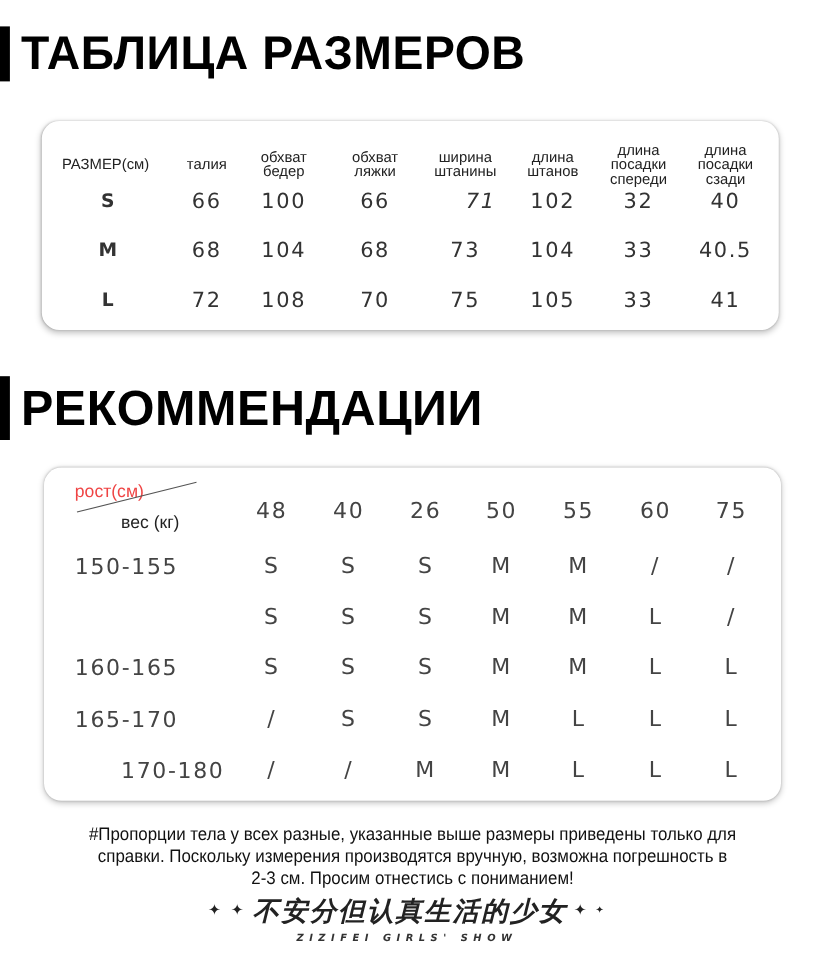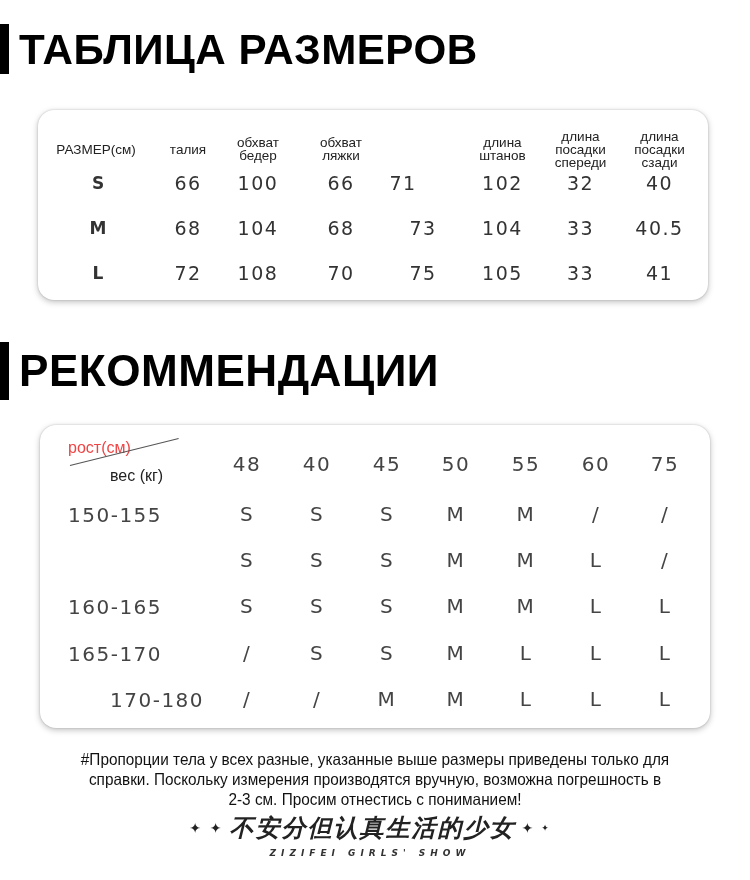--- a/index.html
+++ b/index.html
@@ -97,20 +97,24 @@
       <span>талия</span>
     </div>
     <div class="hcell" style="left:185px;width:70px;">
       <span>обхват</span>
       <span>бедер</span>
     </div>
     <div class="hcell" style="left:268px;width:70px;">
       <span>обхват</span>
       <span>ляжки</span>
     </div>
+    <div class="hcell" style="left:345px;width:80px;">
+      <span>ширина</span>
+      <span>штанины</span>
+    </div>
     <div class="hcell" style="left:427px;width:75px;">
       <span>длина</span>
       <span>штанов</span>
     </div>
     <div class="hcell" style="left:505px;width:75px;">
       <span>длина</span>
       <span>посадки</span>
       <span>спереди</span>
     </div>
     <div class="hcell" style="left:584px;width:75px;">
@@ -118,21 +122,21 @@
       <span>посадки</span>
       <span>сзади</span>
     </div>
   </div>
 
   <div class="size-row" style="top:58px;">
     <div class="vcell size-label" style="left:40px;width:40px;">S</div>
     <div class="vcell" style="left:115px;width:70px;">66</div>
     <div class="vcell" style="left:185px;width:70px;">100</div>
     <div class="vcell" style="left:268px;width:70px;">66</div>
-    <div class="vcell" style="left:325px;width:80px;">71</div>
+    <div class="vcell" style="left:359px;width:80px;font-style:italic;">71</div>
     <div class="vcell" style="left:427px;width:75px;">102</div>
     <div class="vcell" style="left:505px;width:75px;">32</div>
     <div class="vcell" style="left:584px;width:75px;">40</div>
   </div>
 
   <div class="size-row" style="top:103px;">
     <div class="vcell size-label" style="left:40px;width:40px;">M</div>
     <div class="vcell" style="left:115px;width:70px;">68</div>
     <div class="vcell" style="left:185px;width:70px;">104</div>
     <div class="vcell" style="left:268px;width:70px;">68</div>
@@ -161,21 +165,21 @@
 
 <div class="card" id="rec-card">
   <div class="rec-corner">
     <span class="corner-top">рост(см)</span>
     <div class="corner-line"></div>
     <span class="corner-bottom">вес (кг)</span>
   </div>
 
   <div class="rcell" style="top:24px;left:185px;width:44px;">48</div>
   <div class="rcell" style="top:24px;left:255px;width:44px;">40</div>
-  <div class="rcell" style="top:24px;left:325px;width:44px;">45</div>
+  <div class="rcell" style="top:24px;left:325px;width:44px;">26</div>
   <div class="rcell" style="top:24px;left:394px;width:44px;">50</div>
   <div class="rcell" style="top:24px;left:464px;width:44px;">55</div>
   <div class="rcell" style="top:24px;left:534px;width:44px;">60</div>
   <div class="rcell" style="top:24px;left:603px;width:44px;">75</div>
 
   <div class="rlabel" style="top:75px;">150-155</div>
   <div class="rcell" style="top:74px;left:185px;width:44px;">S</div>
   <div class="rcell" style="top:74px;left:255px;width:44px;">S</div>
   <div class="rcell" style="top:74px;left:325px;width:44px;">S</div>
   <div class="rcell" style="top:74px;left:394px;width:44px;">M</div>

